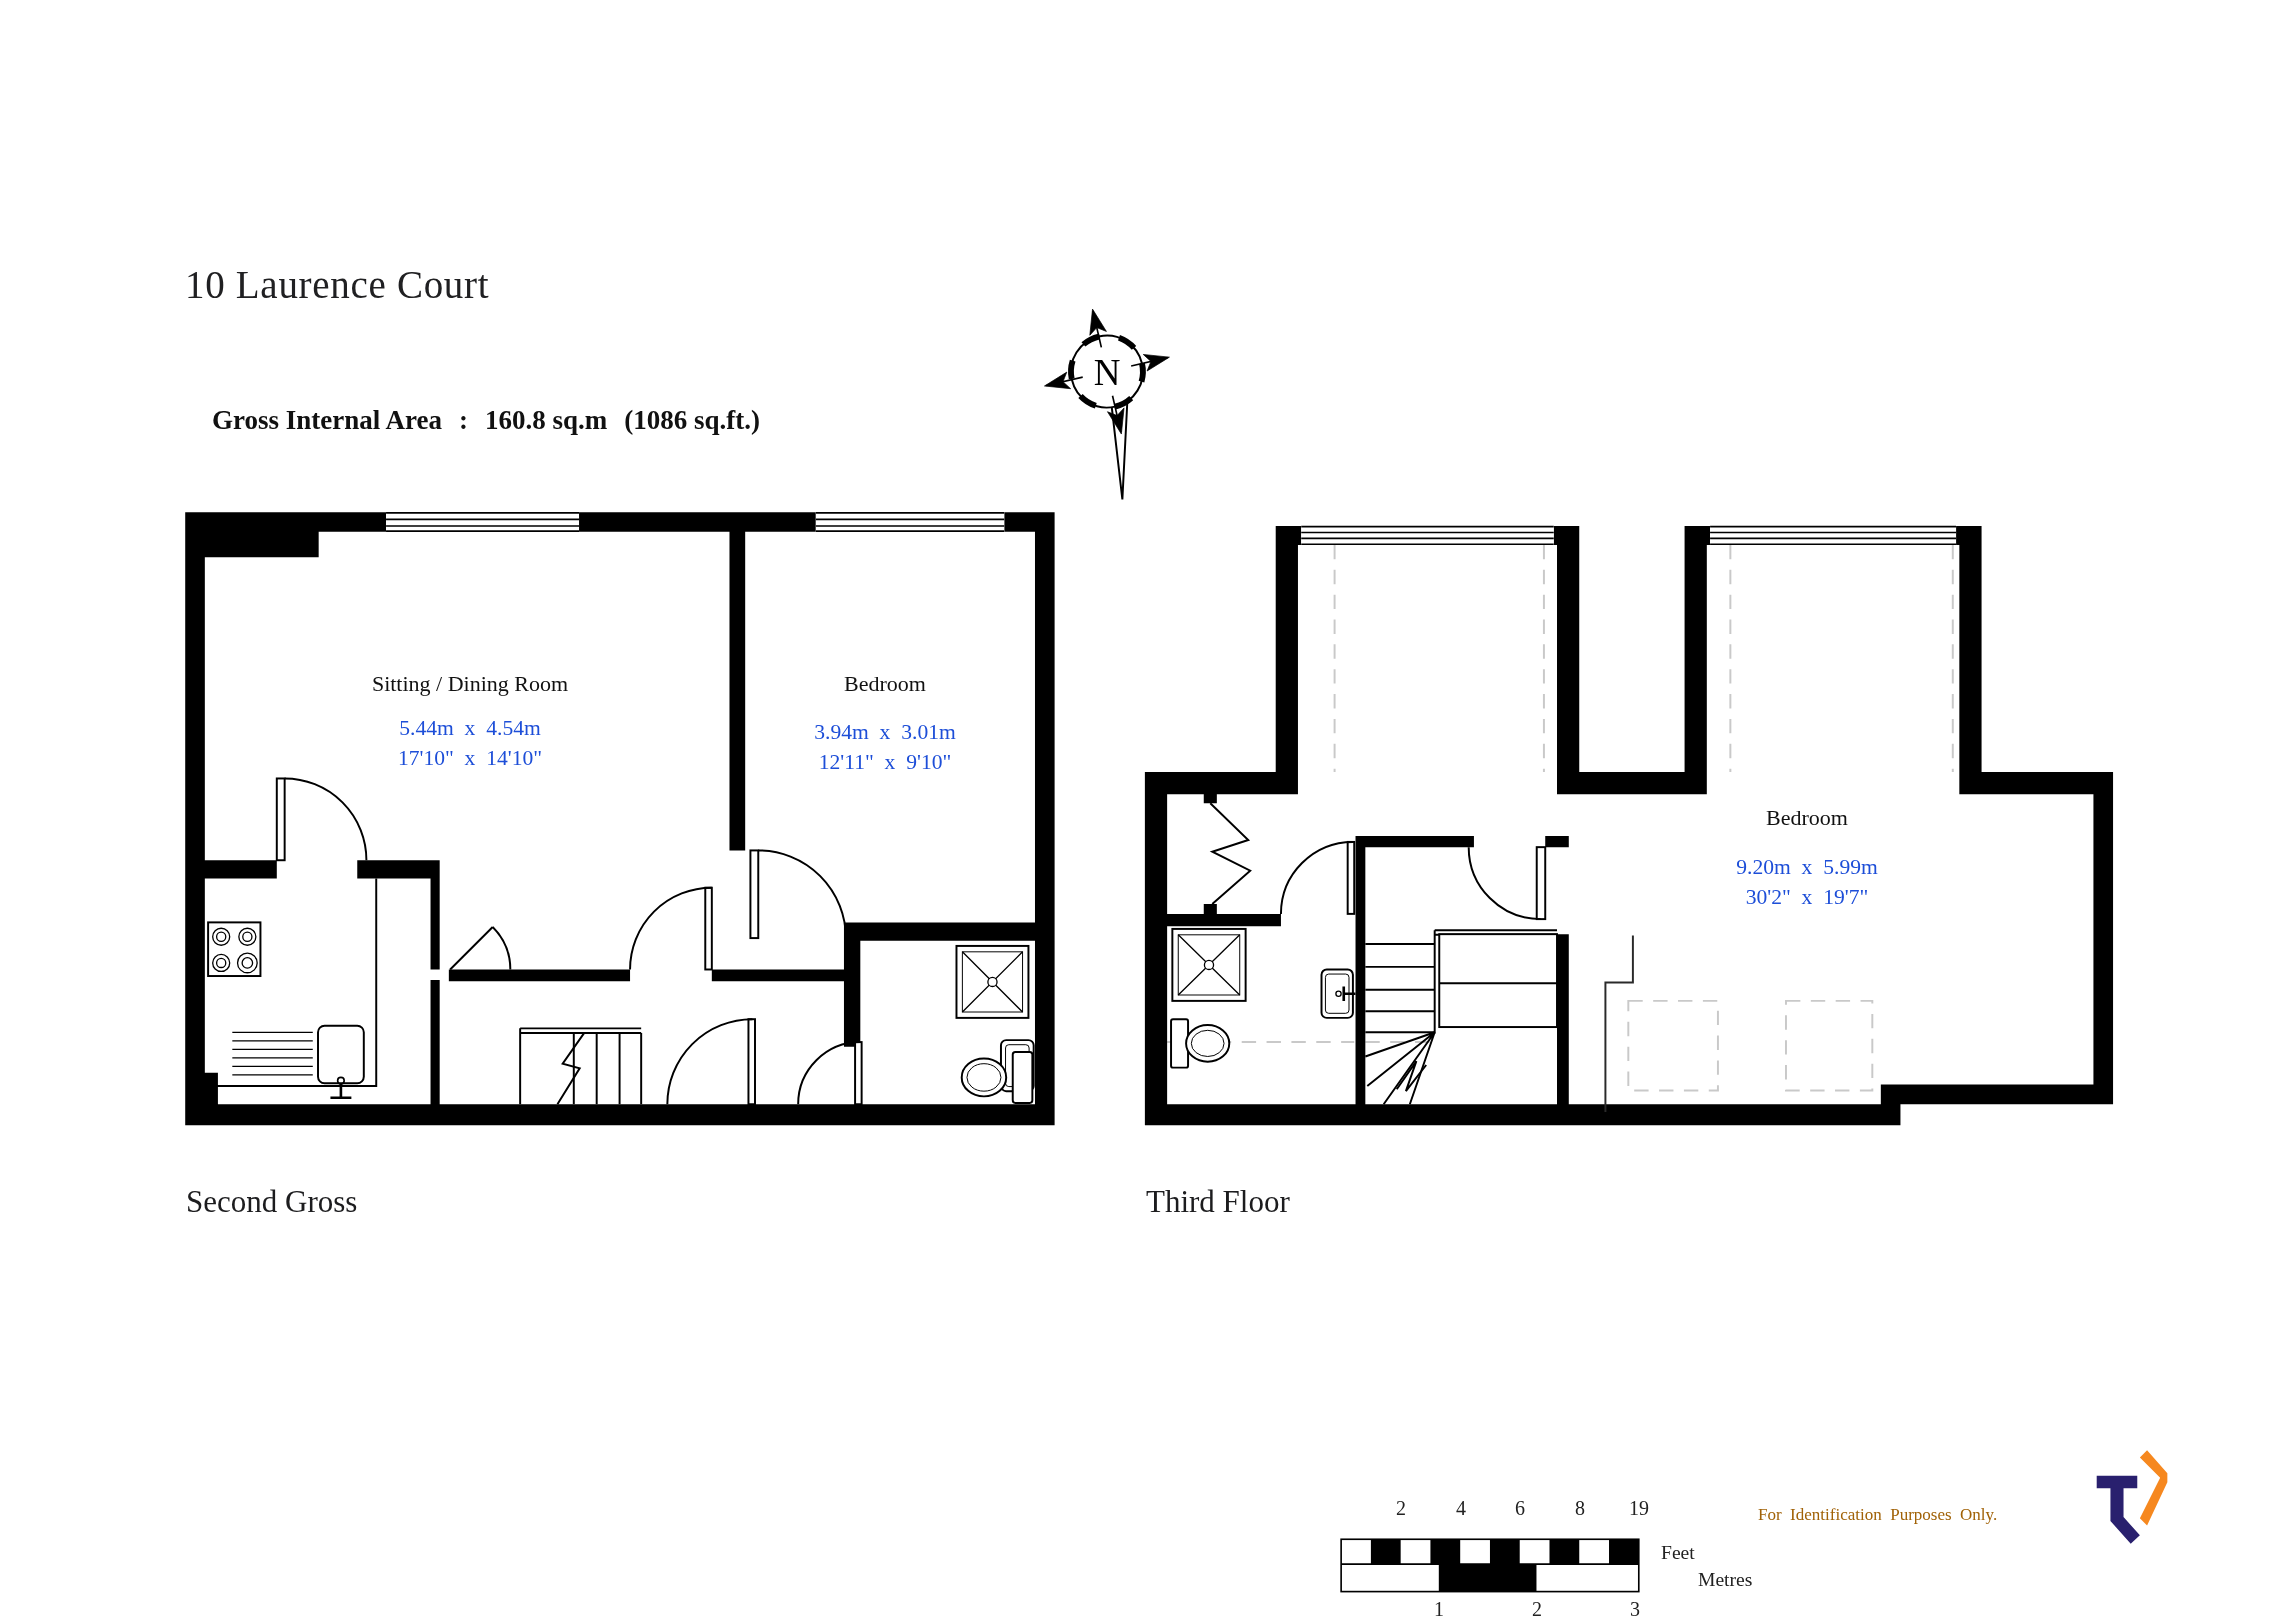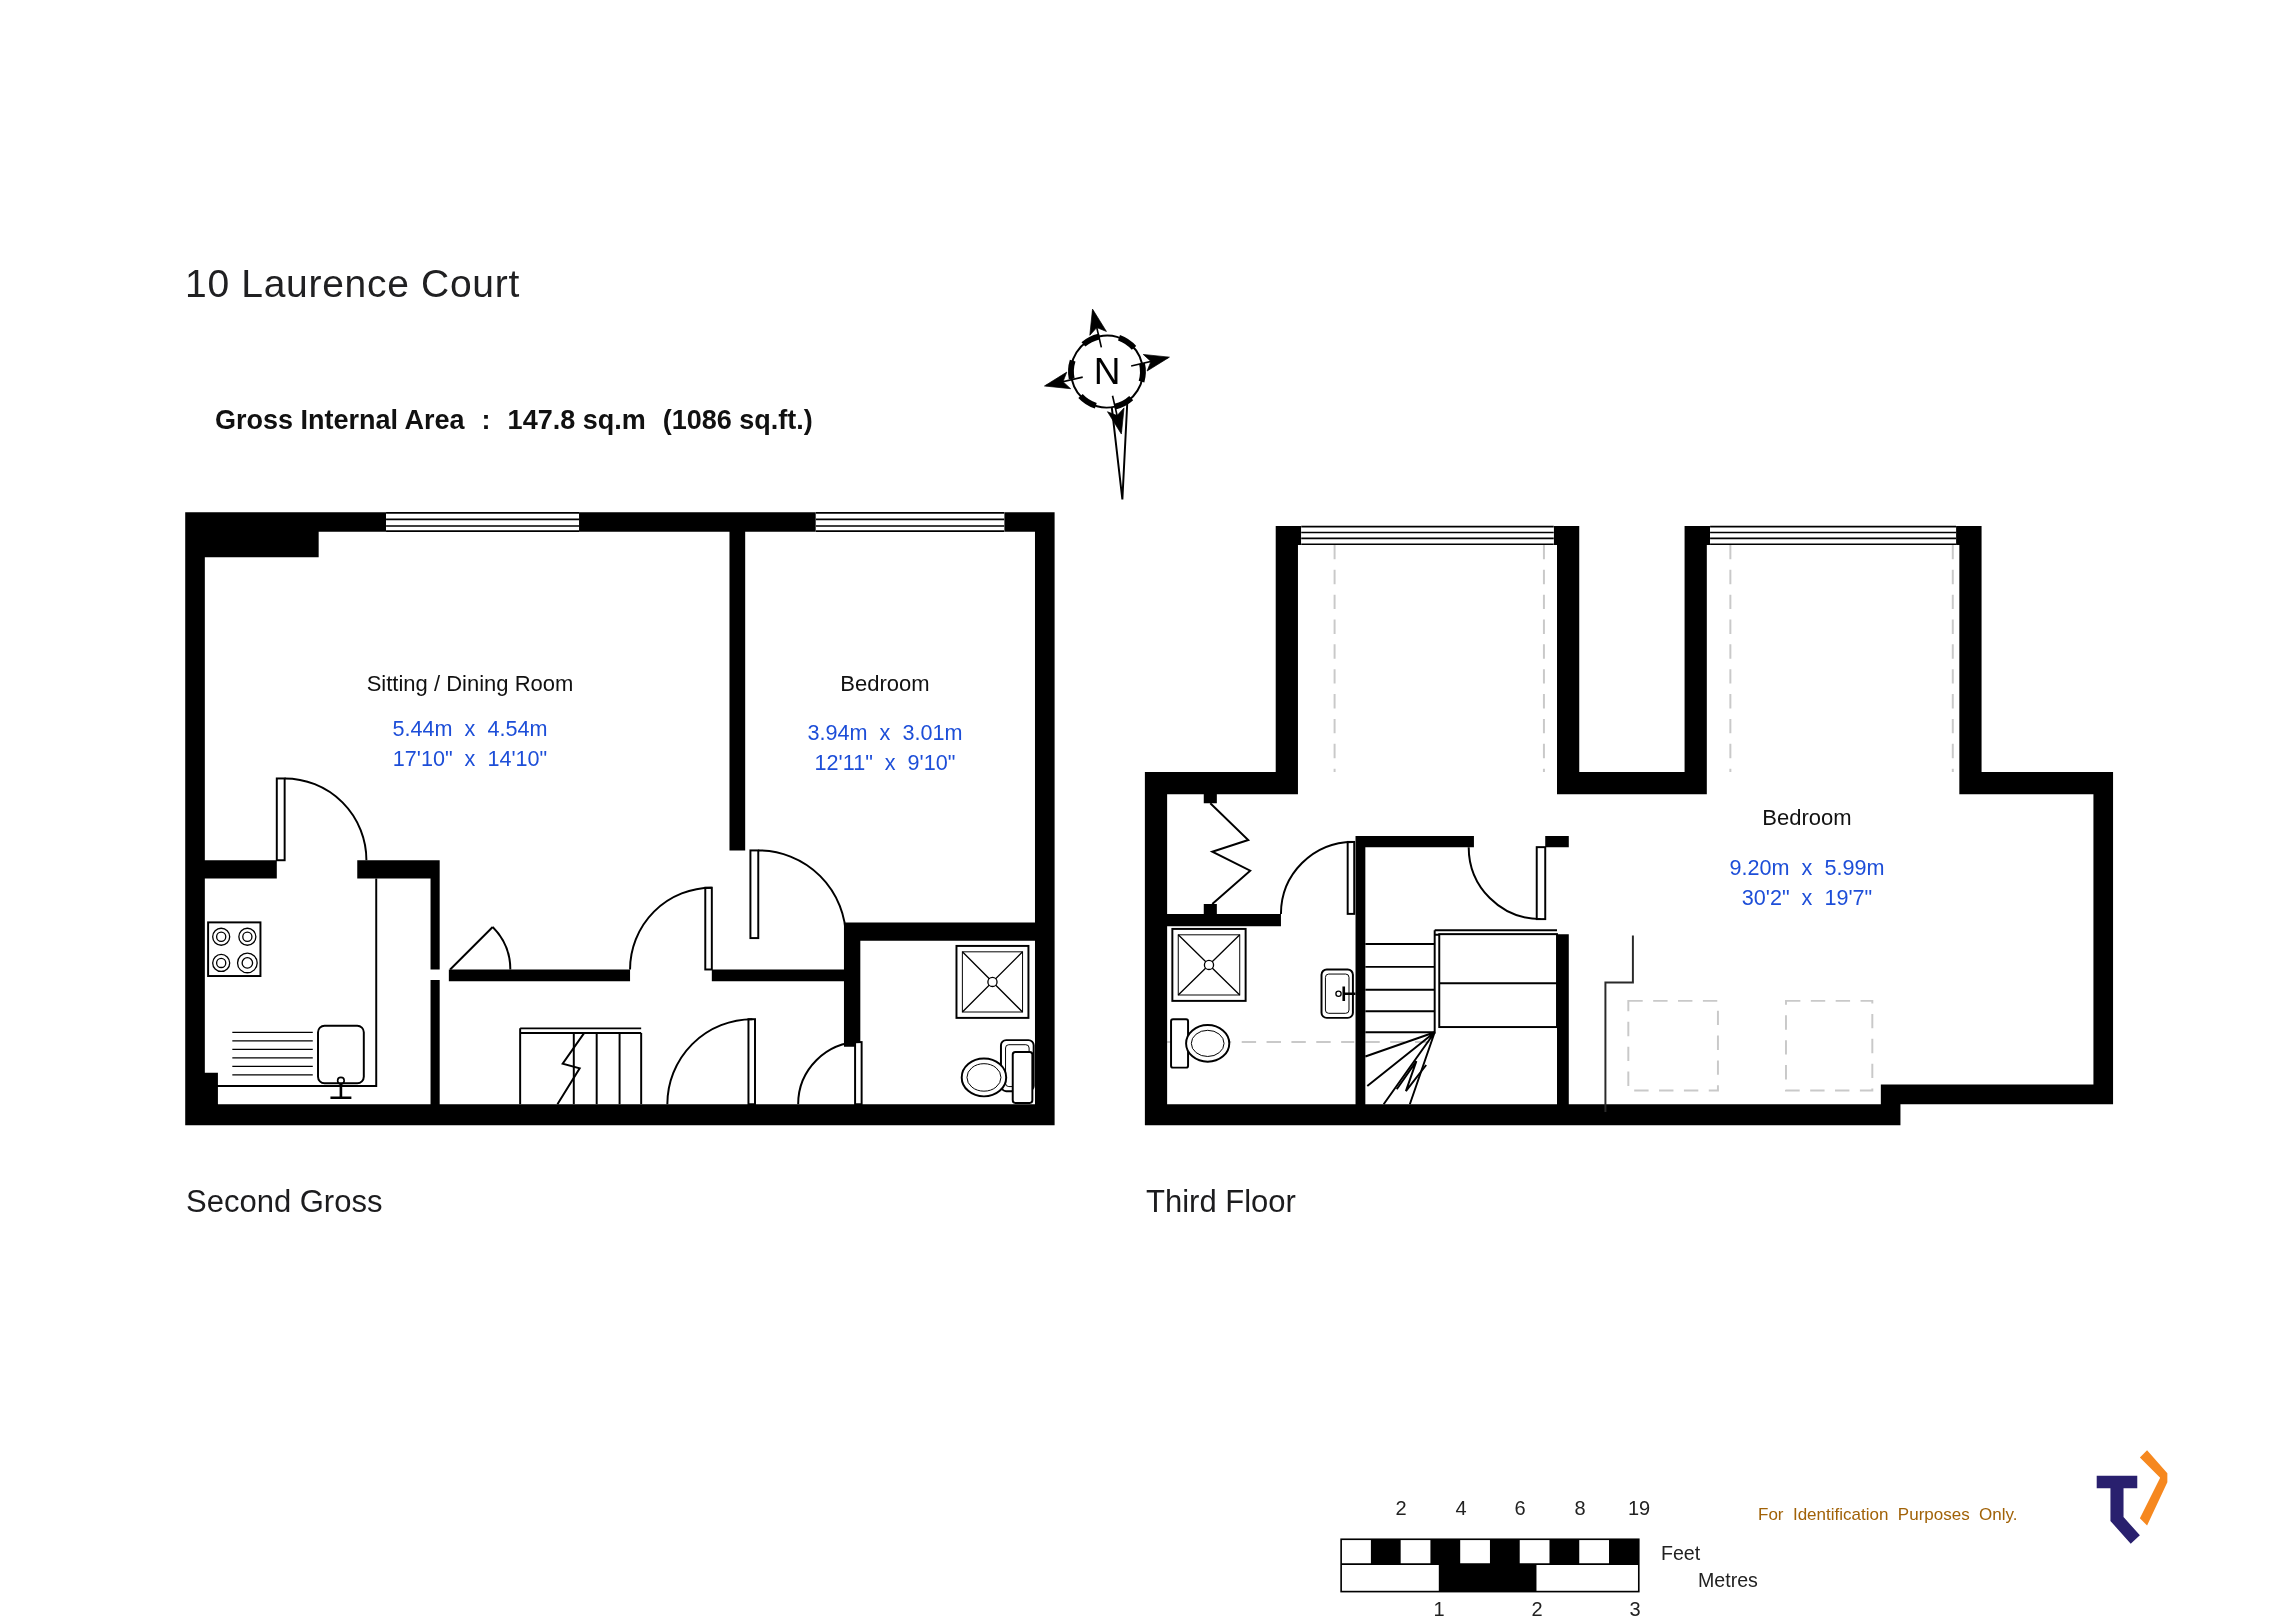--- a/index.html
+++ b/index.html
@@ -1,17 +1,17 @@
 <!DOCTYPE html>
 <html style="font-size:10.5px"><head>
 <meta charset="utf-8">
 <style>
   html,body{margin:0;padding:0;background:#ffffff;}
   .page{position:relative;width:2295px;height:1623px;background:#fff;overflow:hidden;
-        font-family:Liberation Sans, sans-serif;color:#1d1d1f;}
+        font-family:Liberation Serif, serif;color:#1d1d1f;}
   svg{position:absolute;left:0;top:0;}
   .txt{position:absolute;white-space:pre;}
   .center{transform:translateX(-50%);text-align:center;}
   .title{font-size:39px;letter-spacing:0.7px;color:#202022;}
   .area{font-size:27px;font-weight:bold;color:#111;}
   .area span{margin-right:17px;}
   .room-name{font-size:22px;color:#111;}
   .dims{font-size:21.6px;color:#1d4ed8;}
   .floor-label{font-size:31px;color:#1c1c1e;}
   .north{font-size:37px;font-weight:500;color:#000;transform:translate(-50%,-50%);}
@@ -233,21 +233,21 @@
 
     <g>
       <path fill="#29206e" d="M3205,2256 h62 v19 h-21 v44 l25,28 -14,13 -31,-35 v-50 h-21 Z"></path>
       <path fill="#f6881f" d="M3271,2228 L3282,2217 L3313,2252 L3313,2266 L3282,2332 L3271,2321 L3302,2259 Z"></path>
     </g>
   </svg>
 
   <div class="txt title" style="left:185px;top:262px;">10 Laurence Court</div>
 
   <div class="txt area" style="left:185px;top:374px;">
-    <span>Gross Internal Area</span><span>:</span><span>147.8 sq.m</span><span>(1086 sq.ft.)</span>
+    <span>Gross Internal Area</span><span>:</span><span>160.8 sq.m</span><span>(1086 sq.ft.)</span>
   </div>
 
   <div class="txt north" style="left:1107px;top:372px;">N</div>
 
   <div class="txt room-name center" style="left:470px;top:671px;">Sitting / Dining Room</div>
   <div class="txt dims center" style="left:470px;top:716px;">5.44m  x  4.54m</div>
   <div class="txt dims center" style="left:470px;top:746px;">17'10"  x  14'10"</div>
 
   <div class="txt room-name center" style="left:885px;top:671px;">Bedroom</div>
   <div class="txt dims center" style="left:885px;top:720px;">3.94m  x  3.01m</div>

